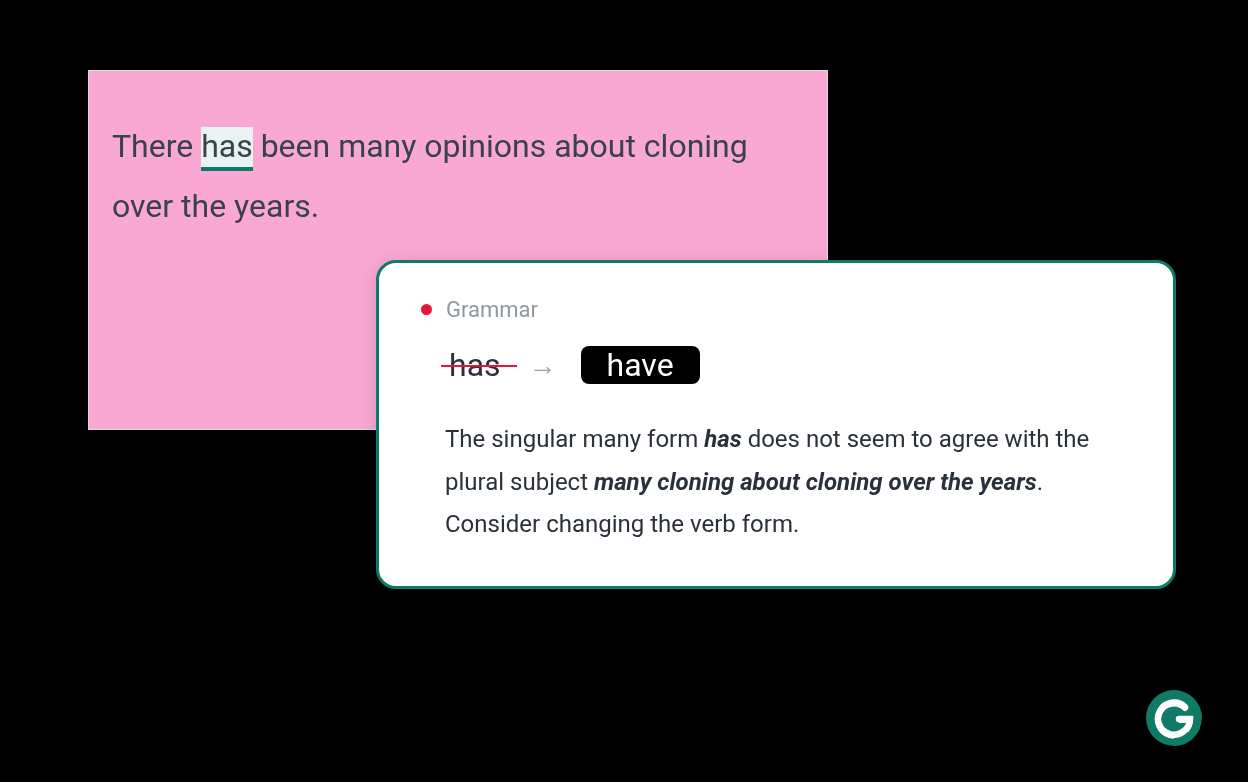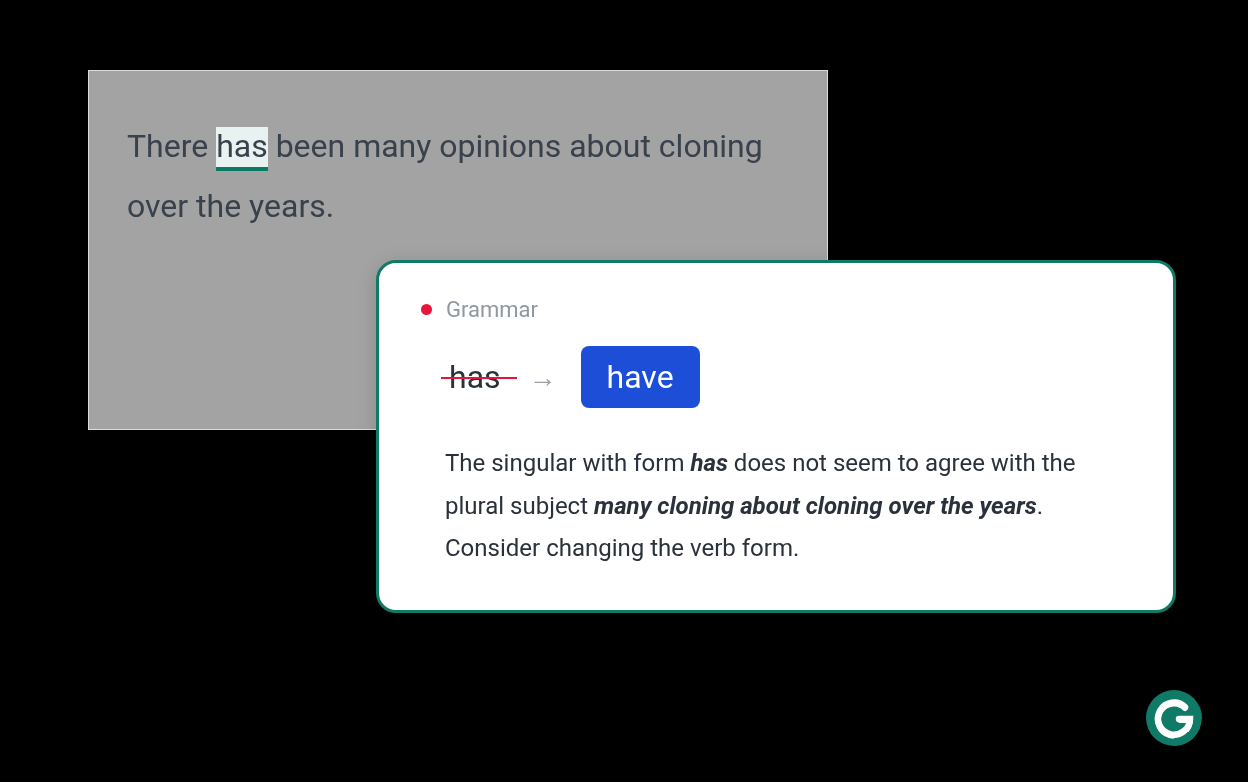--- a/index.html
+++ b/index.html
@@ -14,23 +14,23 @@
       font-family: -apple-system, BlinkMacSystemFont, "Segoe UI", Roboto, Helvetica, Arial, sans-serif;
       position: relative;
       overflow: hidden;
     }
     .text-card {
       position: absolute;
       left: 88px;
       top: 70px;
       width: 740px;
       height: 360px;
-      background: #a3a3a3;
+      background: #f9a8d4;
       border: 1px solid #dcdcdc;
-      padding: 45px 38px;
+      padding: 45px 23px;
     }
     .sentence {
       font-size: 32px;
       color: #39414c;
       line-height: 1.88;
       font-weight: 400;
     }
     .flagged-word {
       background: #e8f2f0;
       border-bottom: 4px solid #0b7a64;
@@ -87,24 +87,24 @@
       top: 52%;
       height: 2px;
       background: #e5153c;
       transform: translateY(-50%);
     }
     .arrow {
       font-size: 28px;
       color: #9aa0a8;
     }
     .replacement-chip {
-      background: #1d4ed8;
+      background: #000000;
       color: #fff;
       font-size: 32px;
-      padding: 12px 26px;
+      padding: 0 26px;
       border-radius: 8px;
       font-weight: 400;
     }
     .explanation {
       font-size: 24px;
       color: #2a313b;
       line-height: 1.78;
       padding-left: 24px;
       padding-right: 10px;
     }
@@ -137,21 +137,21 @@
   <div class="category-row">
     <span class="red-dot"></span>
     <span class="category-label">Grammar</span>
   </div>
   <div class="replacement-row">
     <span class="strike-word">has</span>
     <span class="arrow">→</span>
     <span class="replacement-chip">have</span>
   </div>
   <p class="explanation">
-    <span>The singular with form </span><span class="bi">has</span><span> does not seem to agree with the plural subject </span><span class="bi">many cloning about cloning over the years</span><span>. Consider changing the verb form.</span>
+    <span>The singular many form </span><span class="bi">has</span><span> does not seem to agree with the plural subject </span><span class="bi">many cloning about cloning over the years</span><span>. Consider changing the verb form.</span>
   </p>
 </div>
 
 <div class="logo">
   <svg viewBox="0 0 60 60">
     <path d="M30 2 A28 28 0 1 1 4 40 L30 30 Z" fill="#0f7a66" opacity="0"></path>
     <path d="M30 2 
              a28 28 0 1 1 -19.8 47.8
              L30 30 Z" fill="#0f7a66" opacity="0"></path>
     <circle cx="30" cy="30" r="28" fill="#0f7a66"></circle>

